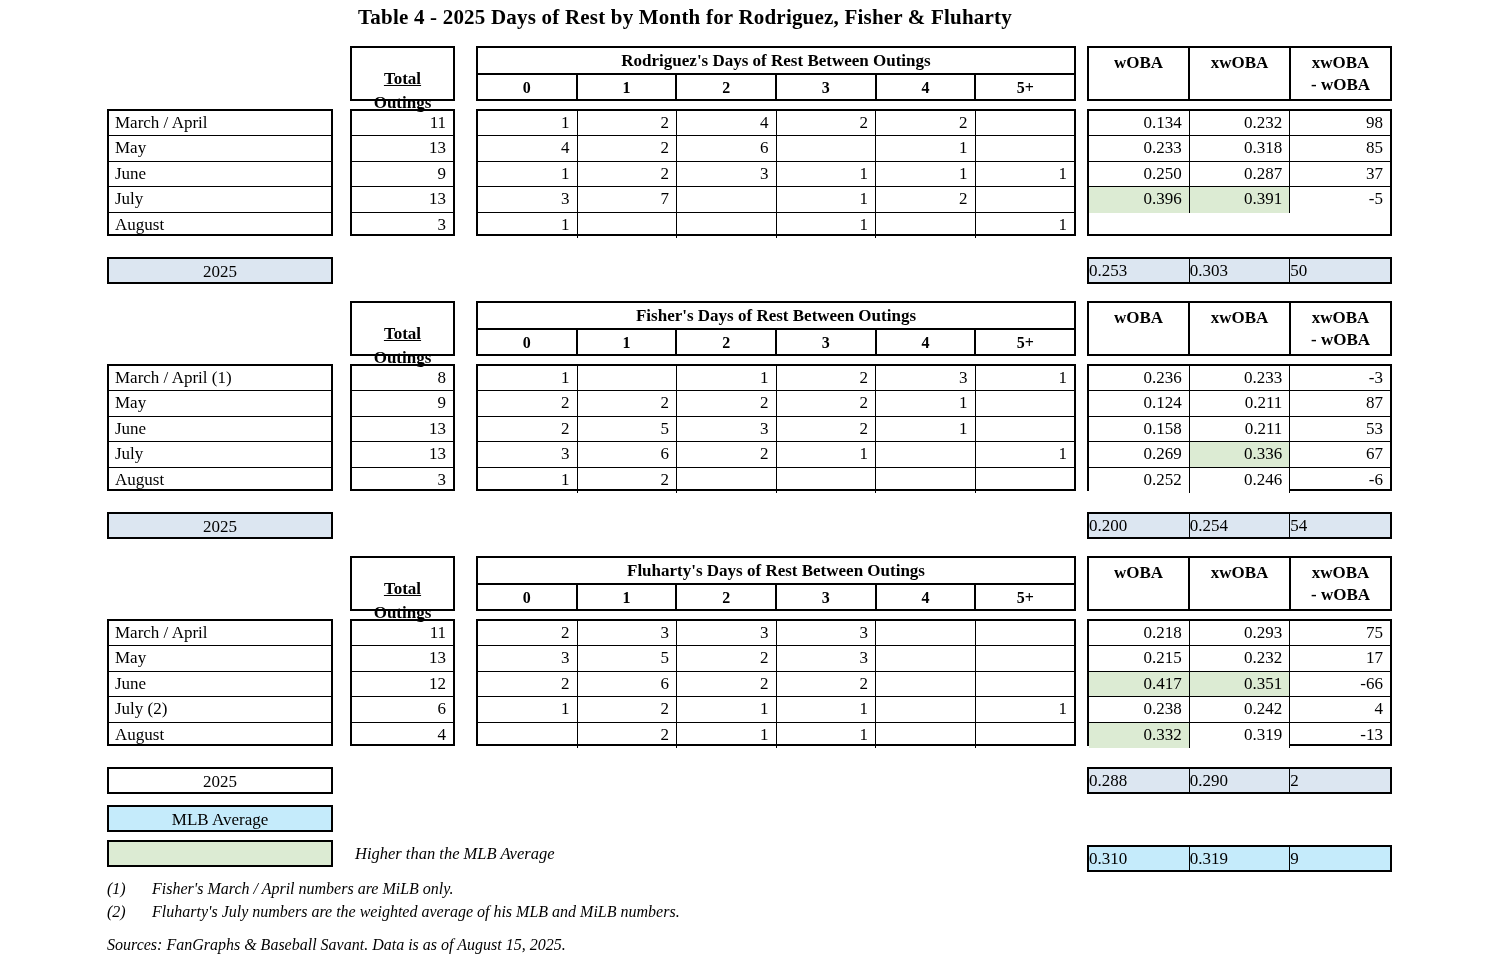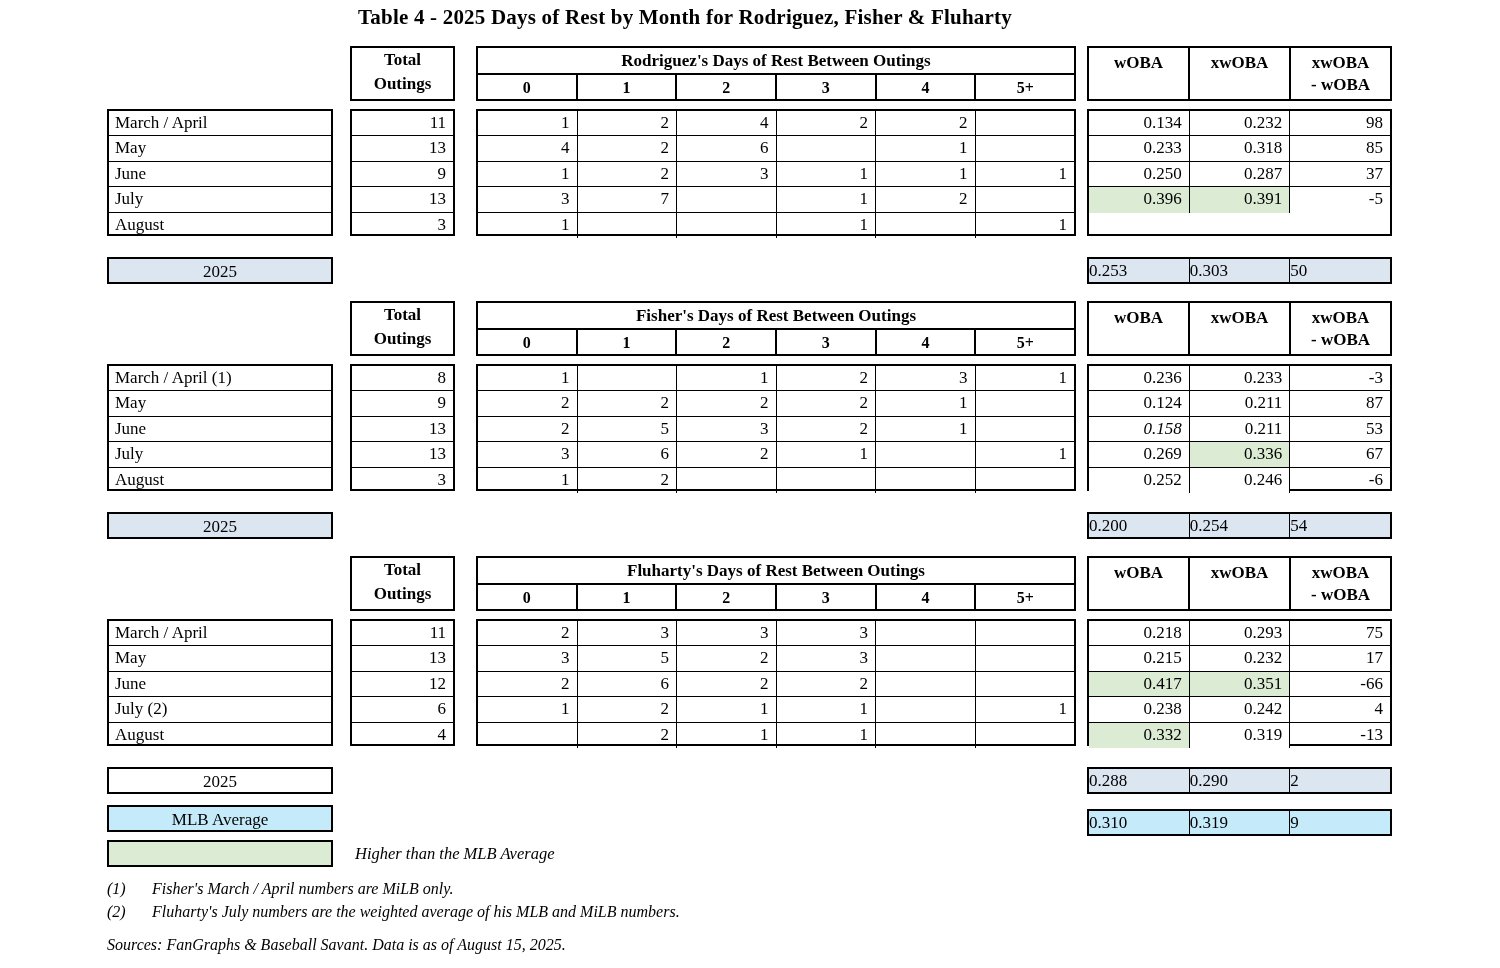--- a/index.html
+++ b/index.html
@@ -28,21 +28,22 @@
 
   
   .hdr-total {
     position: absolute;
     border: 2.5px solid #000;
     box-sizing: border-box;
     text-align: center;
     font-weight: bold;
     font-size: 17px;
     line-height: 24px;
-    padding-top: 0;
+    padding-top: 19px;
+    text-decoration: underline;
   }
   .hdr-rest {
     position: absolute;
     border: 2.5px solid #000;
     box-sizing: border-box;
   }
   .hdr-rest-title {
     text-align: center;
     font-weight: bold;
     font-size: 17px;
@@ -417,21 +418,21 @@
         <div class="" style="background:#fff;">0.236</div>
         <div class="" style="background:#fff;">0.233</div>
         <div class="" style="">-3</div>
       </div>
       <div class="row" style="">
         <div class="" style="background:#fff;">0.124</div>
         <div class="" style="background:#fff;">0.211</div>
         <div class="" style="">87</div>
       </div>
       <div class="row" style="">
-        <div class="" style="background:#fff;font-style:italic;">0.158</div>
+        <div class="" style="background:#fff;">0.158</div>
         <div class="" style="background:#fff;">0.211</div>
         <div class="" style="">53</div>
       </div>
       <div class="row" style="">
         <div class="" style="background:#fff;">0.269</div>
         <div class="" style="background:#dcebd3;">0.336</div>
         <div class="" style="">67</div>
       </div>
       <div class="row" style="">
         <div class="" style="background:#fff;">0.252</div>
@@ -551,21 +552,21 @@
         <div class="" style="">-13</div>
       </div>
     </div>
     <div class="sum-label" style="left:107px; top:767px; width:226px; background:#ffffff;">2025</div>
     <div class="sum-vals" style="left:1087px; top:767px; width:305px; background:#dce6f1;">
       <div class="" style="">0.288</div>
       <div class="" style="">0.290</div>
       <div class="" style="">2</div>
     </div>
     <div class="sum-label" style="left:107px; top:805px; width:226px; background:#c5ebfb;">MLB Average</div>
-    <div class="sum-vals" style="left:1087px; top:809px; width:305px; background:#c5ebfb;">
+    <div class="sum-vals" style="left:1087px; top:845px; width:305px; background:#c5ebfb;">
       <div class="" style="">0.310</div>
       <div class="" style="">0.319</div>
       <div class="" style="">9</div>
     </div>
   </div>
 
 <div class="legend-swatch" id="legend-swatch" style="left: 107px; top: 840px; width: 226px; background: rgb(220, 235, 211);"></div>
 <div class="legend-text" style="left:355px; top:840px;">Higher than the MLB Average</div>
 
 <div class="footnote" style="left:107px; top:880px;">

